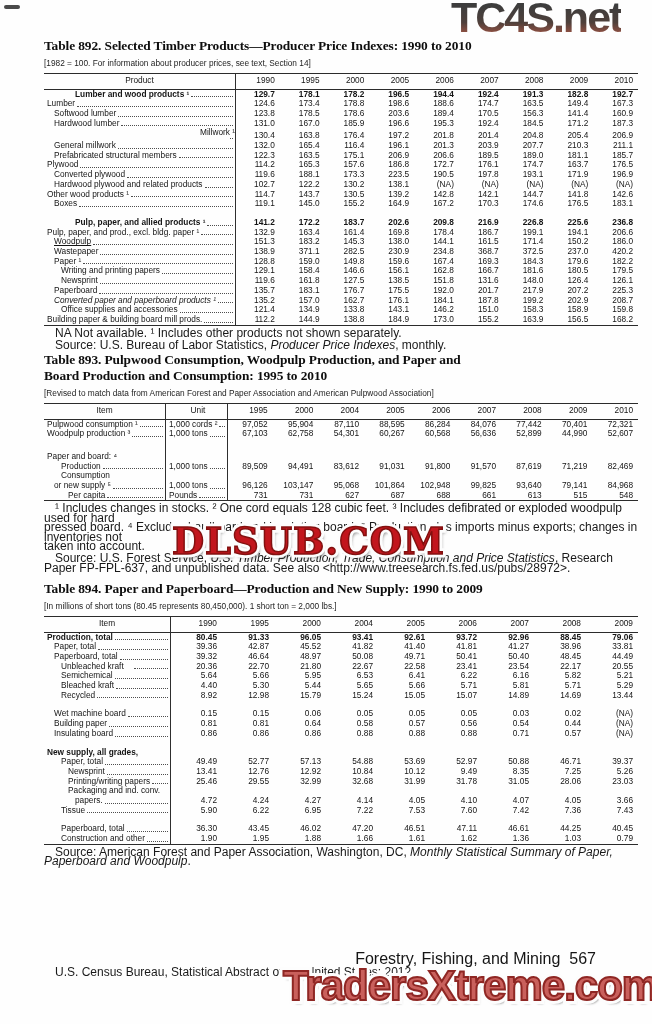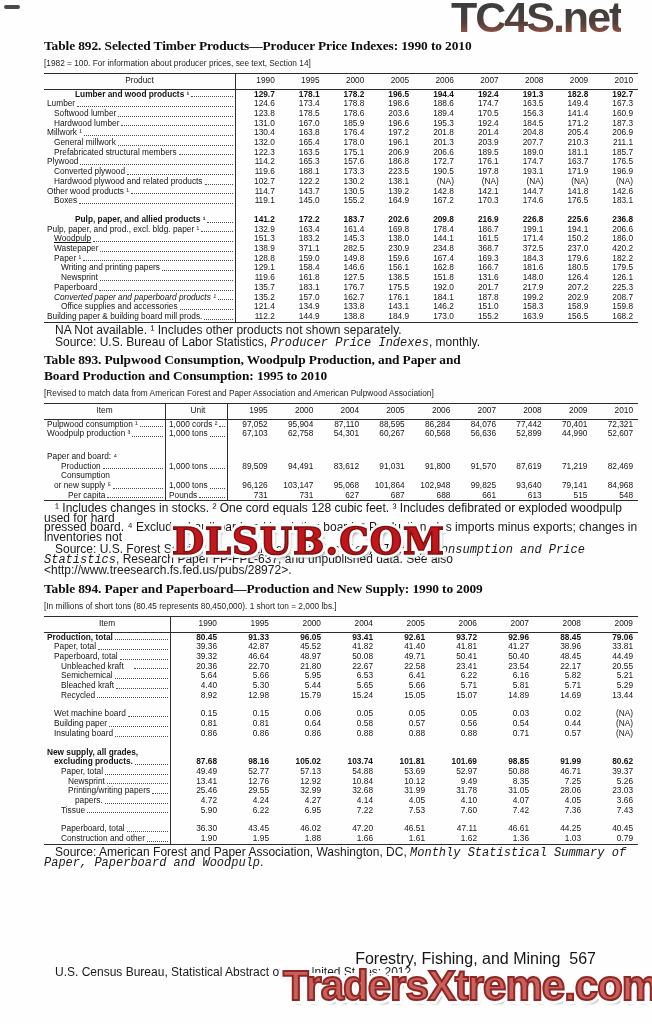--- a/index.html
+++ b/index.html
@@ -29,21 +29,21 @@
 
   .tbl-892 .t-label{width:191px;}
   .tbl-893 .t-label{width:121px;}
   .tbl-893 .t-unit{width:62px;}
   .tbl-894 .t-label{width:126px;}
 
   .fnote,.src,.fline{font-size:12px;line-height:9.4px;color:#191919;}
   .fnote,.src{margin-top:3px;text-indent:11px;}
   .find{text-indent:11px;}
   .fngrp{margin-top:3px;}
-  .src i,.fnote i{font-family:Liberation Mono, monospace;}
+  .src i,.fnote i{font-family:Liberation Sans, sans-serif;}
 
   .chapter{position:absolute;top:950px;right:56px;font-size:16px;color:#151515;}
   .chapter .pgno{margin-left:9px;}
   .credit{position:absolute;top:965px;left:55px;font-size:12px;color:#1a1a1a;}
 
   
   .wm{position:absolute;white-space:nowrap;z-index:50;}
   .wm-tc4s{left:451px;top:-7px;font-size:43px;font-weight:bold;letter-spacing:-2px;color:#4a403c;}
   @supports ((-webkit-background-clip:text) or (background-clip:text)){
     .wm-tc4s{background:linear-gradient(180deg,#3d3d3d 25%,#4e403b 60%,#a35444 88%);
@@ -140,42 +140,42 @@
           <div class="t-cell">167.0</div>
           <div class="t-cell">185.9</div>
           <div class="t-cell">196.6</div>
           <div class="t-cell">195.3</div>
           <div class="t-cell">192.4</div>
           <div class="t-cell">184.5</div>
           <div class="t-cell">171.2</div>
           <div class="t-cell">187.3</div>
         </div>
         <div class="t-row">
-          <div class="t-label" style="padding-left: 3px;">
+          <div class="t-label" style="padding-left: 3px; flex-direction: column;">
             <span>Millwork ¹</span>
             <div class="dots"></div>
           </div>
           <div class="t-cell">130.4</div>
           <div class="t-cell">163.8</div>
           <div class="t-cell">176.4</div>
           <div class="t-cell">197.2</div>
           <div class="t-cell">201.8</div>
           <div class="t-cell">201.4</div>
           <div class="t-cell">204.8</div>
           <div class="t-cell">205.4</div>
           <div class="t-cell">206.9</div>
         </div>
         <div class="t-row">
           <div class="t-label" style="padding-left: 10px;">
             <span>General millwork</span>
             <div class="dots"></div>
           </div>
           <div class="t-cell">132.0</div>
           <div class="t-cell">165.4</div>
-          <div class="t-cell">178.0</div>
+          <div class="t-cell">116.4</div>
           <div class="t-cell">196.1</div>
           <div class="t-cell">201.3</div>
           <div class="t-cell">203.9</div>
           <div class="t-cell">207.7</div>
           <div class="t-cell">210.3</div>
           <div class="t-cell">211.1</div>
         </div>
         <div class="t-row">
           <div class="t-label" style="padding-left: 10px;">
             <span>Prefabricated structural members</span>
@@ -565,20 +565,21 @@
           <div class="t-cell">613</div>
           <div class="t-cell">515</div>
           <div class="t-cell">548</div>
         </div>
         <div class="vline" style="left: 121px;"></div>
         <div class="vline" style="left: 183px;"></div>
       </div>
     <div class="fngrp">
       <div class="fline find">¹ Includes changes in stocks. ² One cord equals 128 cubic feet. ³ Includes defibrated or exploded woodpulp used for hard</div>
       <div class="fline">pressed board. ⁴ Excludes hardboard and insulating board. ⁵ Production plus imports minus exports; changes in inventories not</div>
+      <div class="fline">taken into account.</div>
     </div>
     <div class="src"><span>Source: U.S. Forest Service, </span><i>U.S. Timber Production, Trade, Consumption and Price Statistics</i><span>, Research Paper FP-FPL-637, and unpublished data. See also &lt;http://www.treesearch.fs.fed.us/pubs/28972&gt;.</span></div>
   </div>
 
   <div class="sec sec894">
     <div class="tbl-title">
         <div>Table 894. Paper and Paperboard—Production and New Supply: 1990 to 2009</div>
       </div>
     <div class="bracket">[In millions of short tons (80.45 represents 80,450,000). 1 short ton = 2,000 lbs.]</div>
     <div class="tbl tbl-894">
@@ -744,35 +745,20 @@
           <div class="t-cell">0.71</div>
           <div class="t-cell">0.57</div>
           <div class="t-cell">(NA)</div>
         </div>
         <div class="t-row t-spacer"></div>
         <div class="t-row t-bold">
           <div class="t-label" style="padding-left: 3px;">
             <span>New supply, all grades,</span>
           </div>
         </div>
-        <div class="t-row t-bold">
-          <div class="t-label" style="padding-left: 10px;">
-            <span>excluding products.</span>
-            <div class="dots"></div>
-          </div>
-          <div class="t-cell">87.68</div>
-          <div class="t-cell">98.16</div>
-          <div class="t-cell">105.02</div>
-          <div class="t-cell">103.74</div>
-          <div class="t-cell">101.81</div>
-          <div class="t-cell">101.69</div>
-          <div class="t-cell">98.85</div>
-          <div class="t-cell">91.99</div>
-          <div class="t-cell">80.62</div>
-        </div>
         <div class="t-row">
           <div class="t-label" style="padding-left: 17px;">
             <span>Paper, total</span>
             <div class="dots"></div>
           </div>
           <div class="t-cell">49.49</div>
           <div class="t-cell">52.77</div>
           <div class="t-cell">57.13</div>
           <div class="t-cell">54.88</div>
           <div class="t-cell">53.69</div>
@@ -803,20 +789,25 @@
           </div>
           <div class="t-cell">25.46</div>
           <div class="t-cell">29.55</div>
           <div class="t-cell">32.99</div>
           <div class="t-cell">32.68</div>
           <div class="t-cell">31.99</div>
           <div class="t-cell">31.78</div>
           <div class="t-cell">31.05</div>
           <div class="t-cell">28.06</div>
           <div class="t-cell">23.03</div>
+        </div>
+        <div class="t-row">
+          <div class="t-label" style="padding-left: 24px;">
+            <span>Packaging and ind. conv.</span>
+          </div>
         </div>
         <div class="t-row">
           <div class="t-label" style="padding-left: 31px;">
             <span>papers.</span>
             <div class="dots"></div>
           </div>
           <div class="t-cell">4.72</div>
           <div class="t-cell">4.24</div>
           <div class="t-cell">4.27</div>
           <div class="t-cell">4.14</div>

